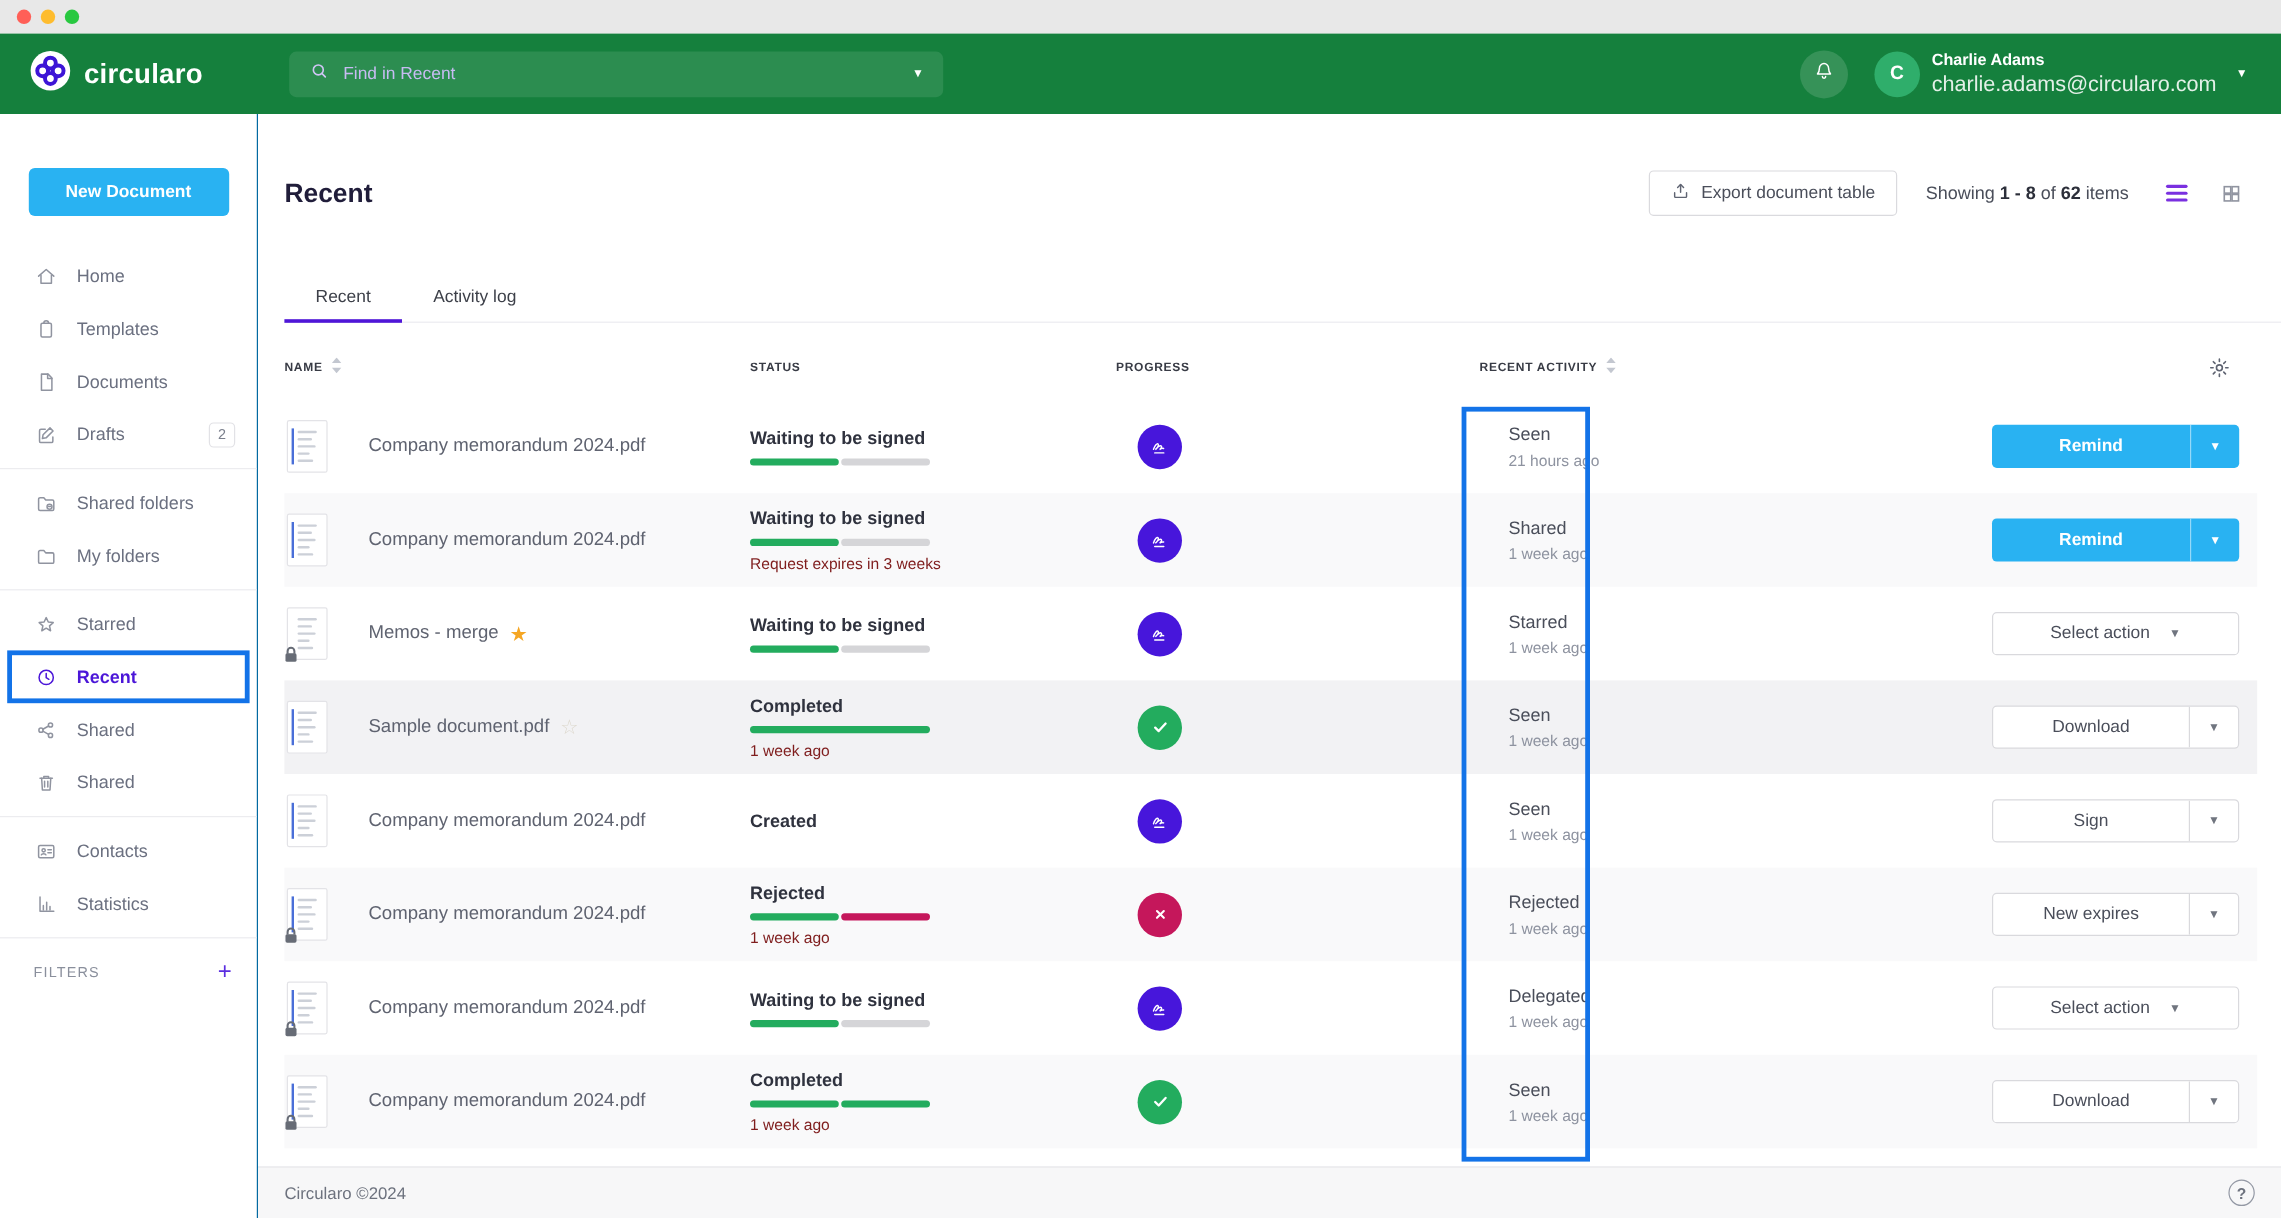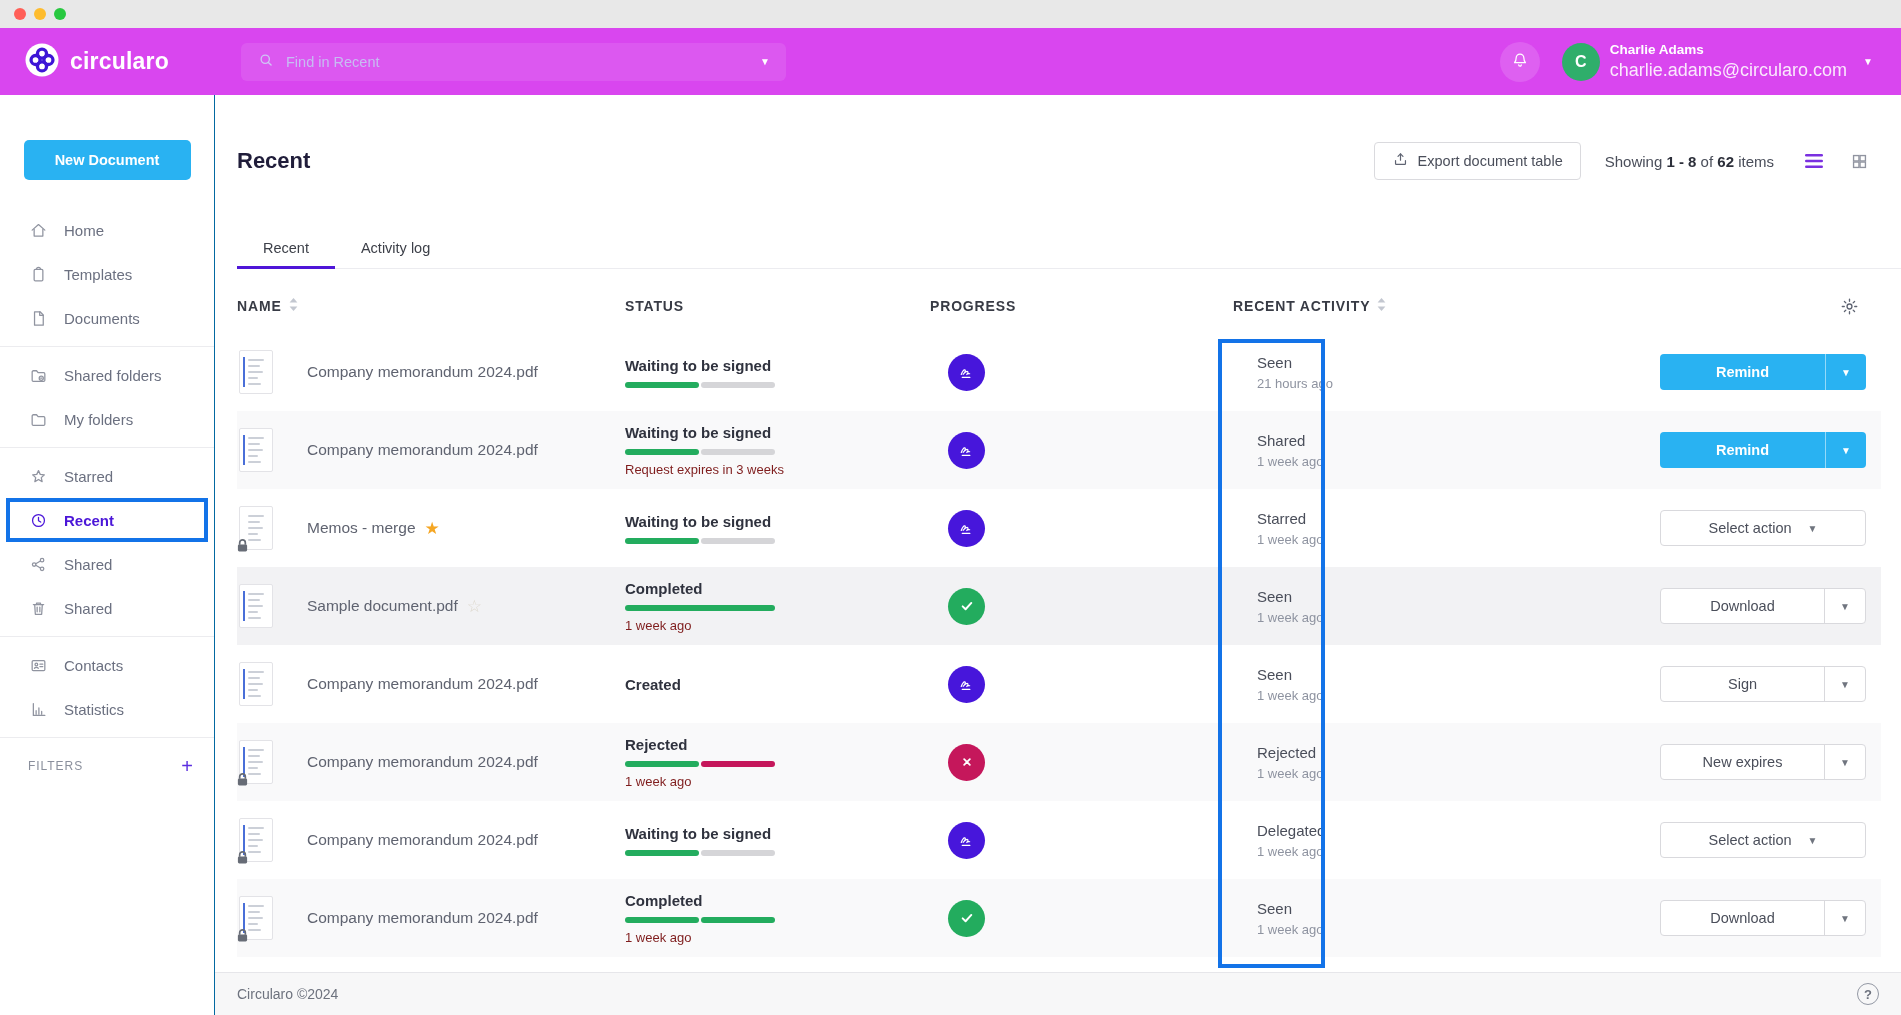--- a/index.html
+++ b/index.html
@@ -4,21 +4,21 @@
 <style>
   * { margin:0; padding:0; box-sizing:border-box; }
   html,body { width:1901px; height:1015px; overflow:hidden; font-family:"Liberation Sans",sans-serif; background:#fff; }
 
   
   .titlebar { height:28px; background:#e8e8e8; display:flex; align-items:center; padding-left:14px; gap:8px; }
   .tl-dot { width:12px; height:12px; border-radius:50%; }
   .tl-close { background:#ff5f57; } .tl-min { background:#febc2e; } .tl-zoom { background:#28c840; }
 
   
-  .appheader { height:67px; background:#d946ef; display:flex; align-items:center; }
+  .appheader { height:67px; background:#15803d; display:flex; align-items:center; }
   .logo { width:215px; padding-left:24px; display:flex; align-items:center; gap:10px; }
   .logo-text { color:#fff; font-size:23px; font-weight:800; letter-spacing:.2px; }
   .searchbox { width:545px; height:38px; margin-left:26px; background:rgba(255,255,255,.10); border-radius:6px; display:flex; align-items:center; padding:0 16px; }
   .searchbox input { background:transparent; border:none; outline:none; color:#fff; font-size:14.5px; margin-left:11px; flex:1; font-family:"Liberation Sans",sans-serif; }
   .searchbox input::placeholder { color:#c7bcf2; }
   .search-caret { color:#fff; font-size:10px; }
   .header-right { margin-left:auto; display:flex; align-items:center; gap:22px; padding-right:28px; }
   .bell-wrap { width:40px; height:40px; border-radius:50%; background:rgba(255,255,255,.14); display:grid; place-items:center; }
   .profile { display:flex; align-items:center; gap:10px; }
   .avatar { width:38px; height:38px; border-radius:50%; background:#2FAE6B; color:#fff; font-weight:700; font-size:16px; display:grid; place-items:center; }
@@ -54,21 +54,21 @@
   .vicon { cursor:pointer; display:grid; place-items:center; }
 
   
   .tabs { display:flex; margin:48px 0 0 22px; border-bottom:1px solid #ececf0; }
   .tab { height:40px; display:flex; align-items:center; padding:0 26px; font-size:14.5px; color:#3d4049; position:relative; cursor:pointer; }
   .tab.active::after { content:''; position:absolute; left:0; right:0; bottom:-1px; height:3px; background:#4F16D8; }
 
   
   .thead, .trow { display:grid; grid-template-columns:70px 318px 305px 303px 327px 1fr; align-items:center; }
   .thead { height:64px; margin:0 20px 0 22px; padding-top:10px; }
-  .th { font-size:14px; font-weight:700; color:#383b45; letter-spacing:.06em; display:flex; align-items:center; gap:7px; }
+  .th { font-size:10px; font-weight:700; color:#383b45; letter-spacing:.06em; display:flex; align-items:center; gap:7px; }
   .th-name { grid-column:1 / 3; }
   .th-gear { justify-self:end; padding-right:22px; color:#5f6472; cursor:pointer; }
   .tbody { position:relative; margin:0 20px 0 22px; }
   .trow { height:78px; cursor:pointer; }
   .trow:nth-child(odd) { background:#f9f9fa; }
   .trow.hovered { background:#f2f2f4; }
   .cell-icon { padding-left:2px; }
   .thumb { width:34px; height:44px; background:#fff; border:1px solid #e3e3e7; border-radius:2px; position:relative; }
   .thumb i { position:absolute; left:8px; height:2px; background:#ccd0d8; border-radius:1px; display:block; }
   .thumb.accent::before { content:''; position:absolute; left:3px; top:6px; bottom:6px; width:2px; background:#4a6fd8; }
@@ -182,20 +182,30 @@
       </li>
         <li class="menu-item">
           <span class="micon">
             <svg width="19" height="19" viewBox="0 0 24 24" fill="none" stroke="currentColor" stroke-width="1.6" stroke-linecap="round" stroke-linejoin="round">
               <path d="M7 3.5h7l4 4V20.5H7z"></path>
               <path d="M13.5 3.5V8H18"></path>
             </svg>
           </span>
       <span>Documents</span>
       </li>
+        <li class="menu-item">
+          <span class="micon">
+            <svg width="19" height="19" viewBox="0 0 24 24" fill="none" stroke="currentColor" stroke-width="1.6" stroke-linecap="round" stroke-linejoin="round">
+              <path d="M11 6H6.5A1.5 1.5 0 0 0 5 7.5v11A1.5 1.5 0 0 0 6.5 20h11a1.5 1.5 0 0 0 1.5-1.5V14"></path>
+              <path d="M16 4.5l3.2 3.2-7.3 7.3-3.9.7.7-3.9z"></path>
+            </svg>
+          </span>
+      <span>Drafts</span>
+      <span class="badge">2</span>
+        </li>
         <div class="mdivider"></div>
         <li class="menu-item">
           <span class="micon">
             <svg width="19" height="19" viewBox="0 0 24 24" fill="none" stroke="currentColor" stroke-width="1.6" stroke-linecap="round" stroke-linejoin="round">
               <path d="M4 7.5A1.5 1.5 0 0 1 5.5 6h4l2 2.5h7A1.5 1.5 0 0 1 20 10v8a1.5 1.5 0 0 1-1.5 1.5h-13A1.5 1.5 0 0 1 4 18z"></path>
               <circle cx="15.5" cy="15.5" r="2.6"></circle>
               <path d="M14.6 15.2h1.8"></path>
             </svg>
           </span>
       <span>Shared folders</span>

